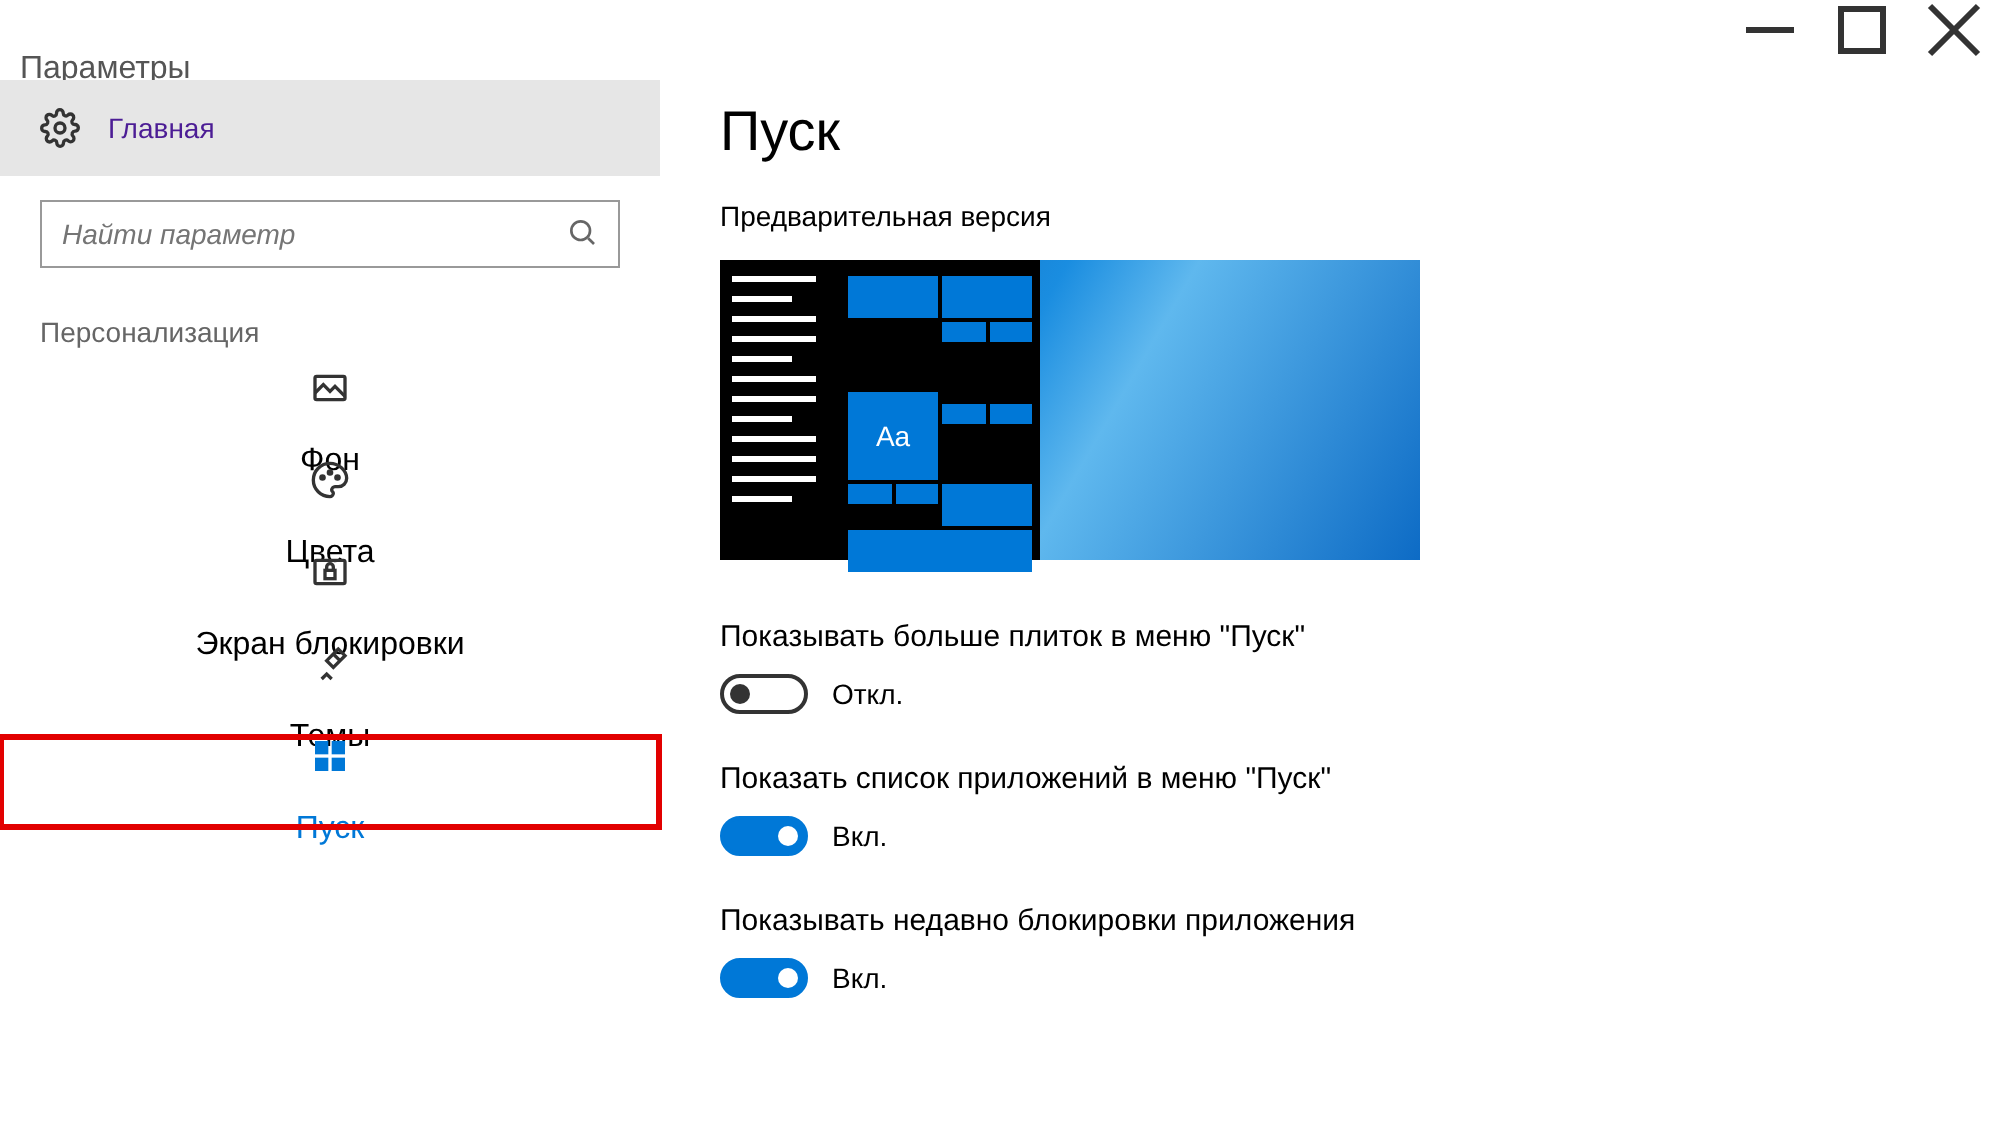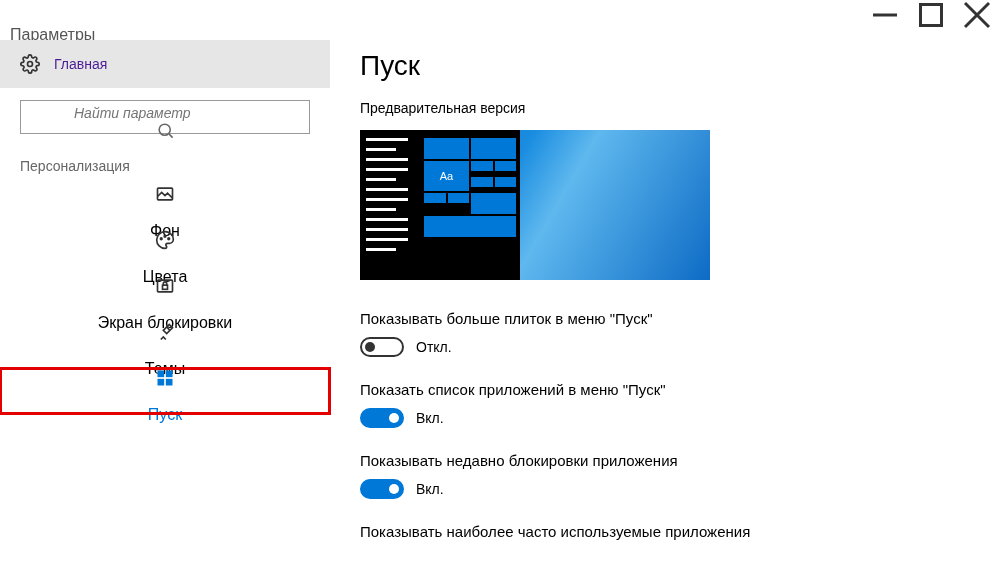--- a/index.html
+++ b/index.html
@@ -11,21 +11,21 @@
     .window-btn { width: 46px; height: 30px; display: flex; align-items: center; justify-content: center; color: #333; font-size: 11px; }
     
     .container { display: flex; height: calc(100% - 30px); }
     
     .sidebar { width: 330px; padding-top: 10px; }
     .home-row { background: #e6e6e6; height: 48px; display: flex; align-items: center; padding: 0 20px; gap: 14px; }
     .home-row .icon { width: 20px; height: 20px; color: #333; }
     .home-label { font-size: 14px; color: #4c1d95; }
     
     .search-wrap { padding: 12px 20px 0 20px; }
-    .search-box { display: flex; align-items: center; border: 1px solid #999; height: 34px; padding: 4px 10px; flex-direction: column; }
+    .search-box { display: flex; align-items: center; border: 1px solid #999; height: 34px; padding: 16px 10px; }
     .search-input { flex: 1; border: none; outline: none; font-size: 14px; font-style: italic; color: #666; background: transparent; }
     .search-icon { color: #666; font-size: 14px; }
     
     .category-label { padding: 24px 20px 10px 20px; font-size: 14px; color: #666; }
     
     .nav-item { height: 46px; display: flex; align-items: center; padding: 0 8px; gap: 18px; cursor: pointer; font-size: 16px; color: #000; position: relative; flex-direction: column; }
     .nav-item .icon { width: 20px; height: 20px; display: flex; align-items: center; justify-content: center; color: #333; }
     .nav-item.active { color: #0078d7; }
     .nav-item.active .icon { color: #0078d7; }
     .nav-item.highlighted { outline: 3px solid #e20000; outline-offset: -2px; }
@@ -35,21 +35,21 @@
     .section-title { font-size: 14px; font-weight: 400; color: #000; margin-bottom: 14px; }
     
     .preview { width: 350px; height: 150px; background: linear-gradient(120deg, #0a5bb0 0%, #1a8de0 40%, #5fb8ee 55%, #0d6bc5 100%); position: relative; margin-bottom: 30px; }
     .preview-start { position: absolute; left: 0; top: 0; width: 160px; height: 150px; background: #000; }
     .preview-list { position: absolute; left: 6px; top: 8px; width: 50px; }
     .preview-list-line { height: 3px; background: #fff; margin-bottom: 7px; width: 42px; }
     .preview-list-line.short { width: 30px; }
     .preview-tiles { position: absolute; left: 64px; top: 8px; width: 92px; }
     .tile-grid { display: grid; grid-template-columns: repeat(4, 1fr); gap: 2px; }
     .tile { background: #0078d7; }
-    .tile.big { grid-column: span 2; grid-row: span 2; height: 30px; display:flex; align-items:center; justify-content:center; color:#fff; font-size:11px; }
+    .tile.big { grid-column: span 2; grid-row: span 2; height: 44px; display:flex; align-items:center; justify-content:center; color:#fff; font-size:14px;margin-top:35px; }
     .tile.med { grid-column: span 2; height: 21px; }
     .tile.sm { height: 10px; }
     .tile.wide { grid-column: span 4; height: 21px; }
     
     .setting { margin-bottom: 24px; }
     .setting-label { font-size: 15px; color: #000; margin-bottom: 10px; }
     .toggle-row { display: flex; align-items: center; gap: 12px; }
     .toggle { width: 44px; height: 20px; border-radius: 10px; position: relative; cursor: pointer; }
     .toggle.off { border: 2px solid #333; background: #fff; }
     .toggle.off .knob { width: 10px; height: 10px; border-radius: 50%; background: #333; position: absolute; left: 3px; top: 3px; }
@@ -229,17 +229,14 @@
     <div class="setting">
       <div class="setting-label">Показывать недавно блокировки приложения</div>
       <div class="toggle-row">
         <div class="toggle on">
             <div class="knob"></div>
           </div>
         <span class="toggle-state">Вкл.</span>
       </div>
     </div>
 
-    <div class="setting">
-      <div class="setting-label">Показывать наиболее часто используемые приложения</div>
-    </div>
   </div>
 </div>
 
 </body></html>

